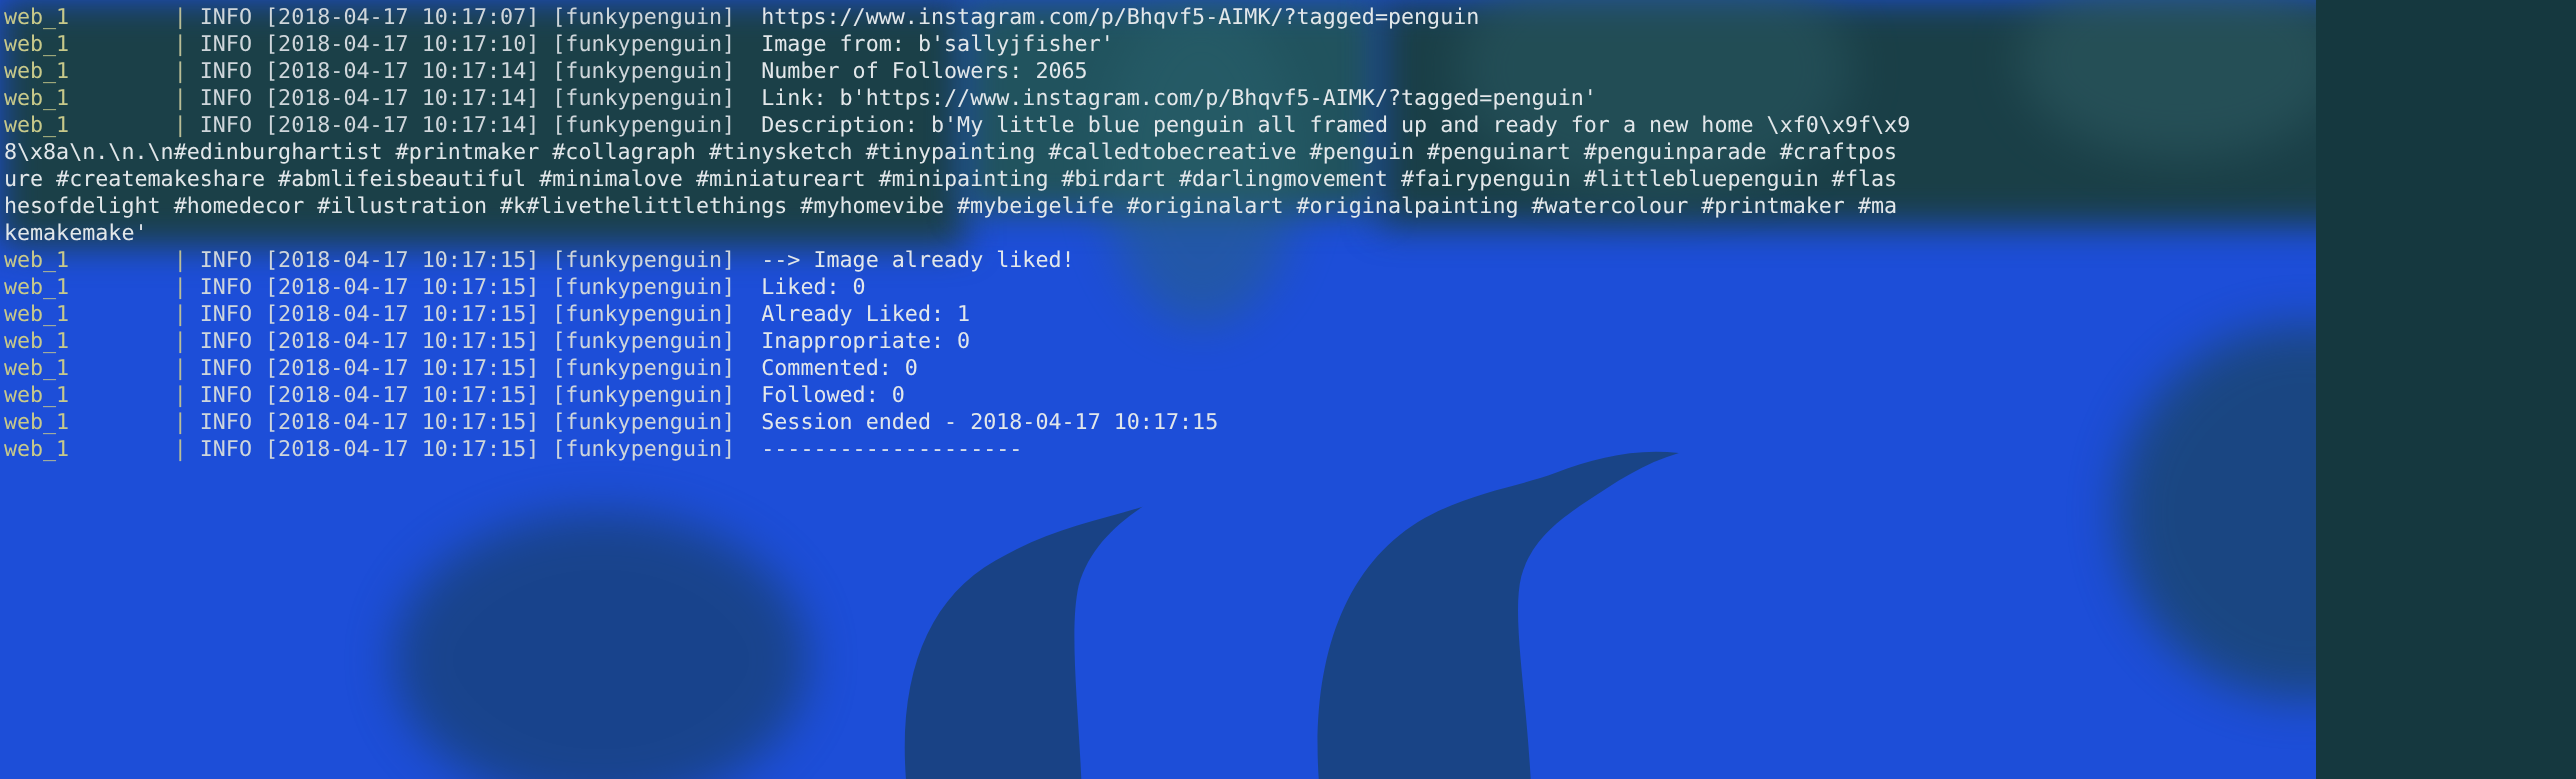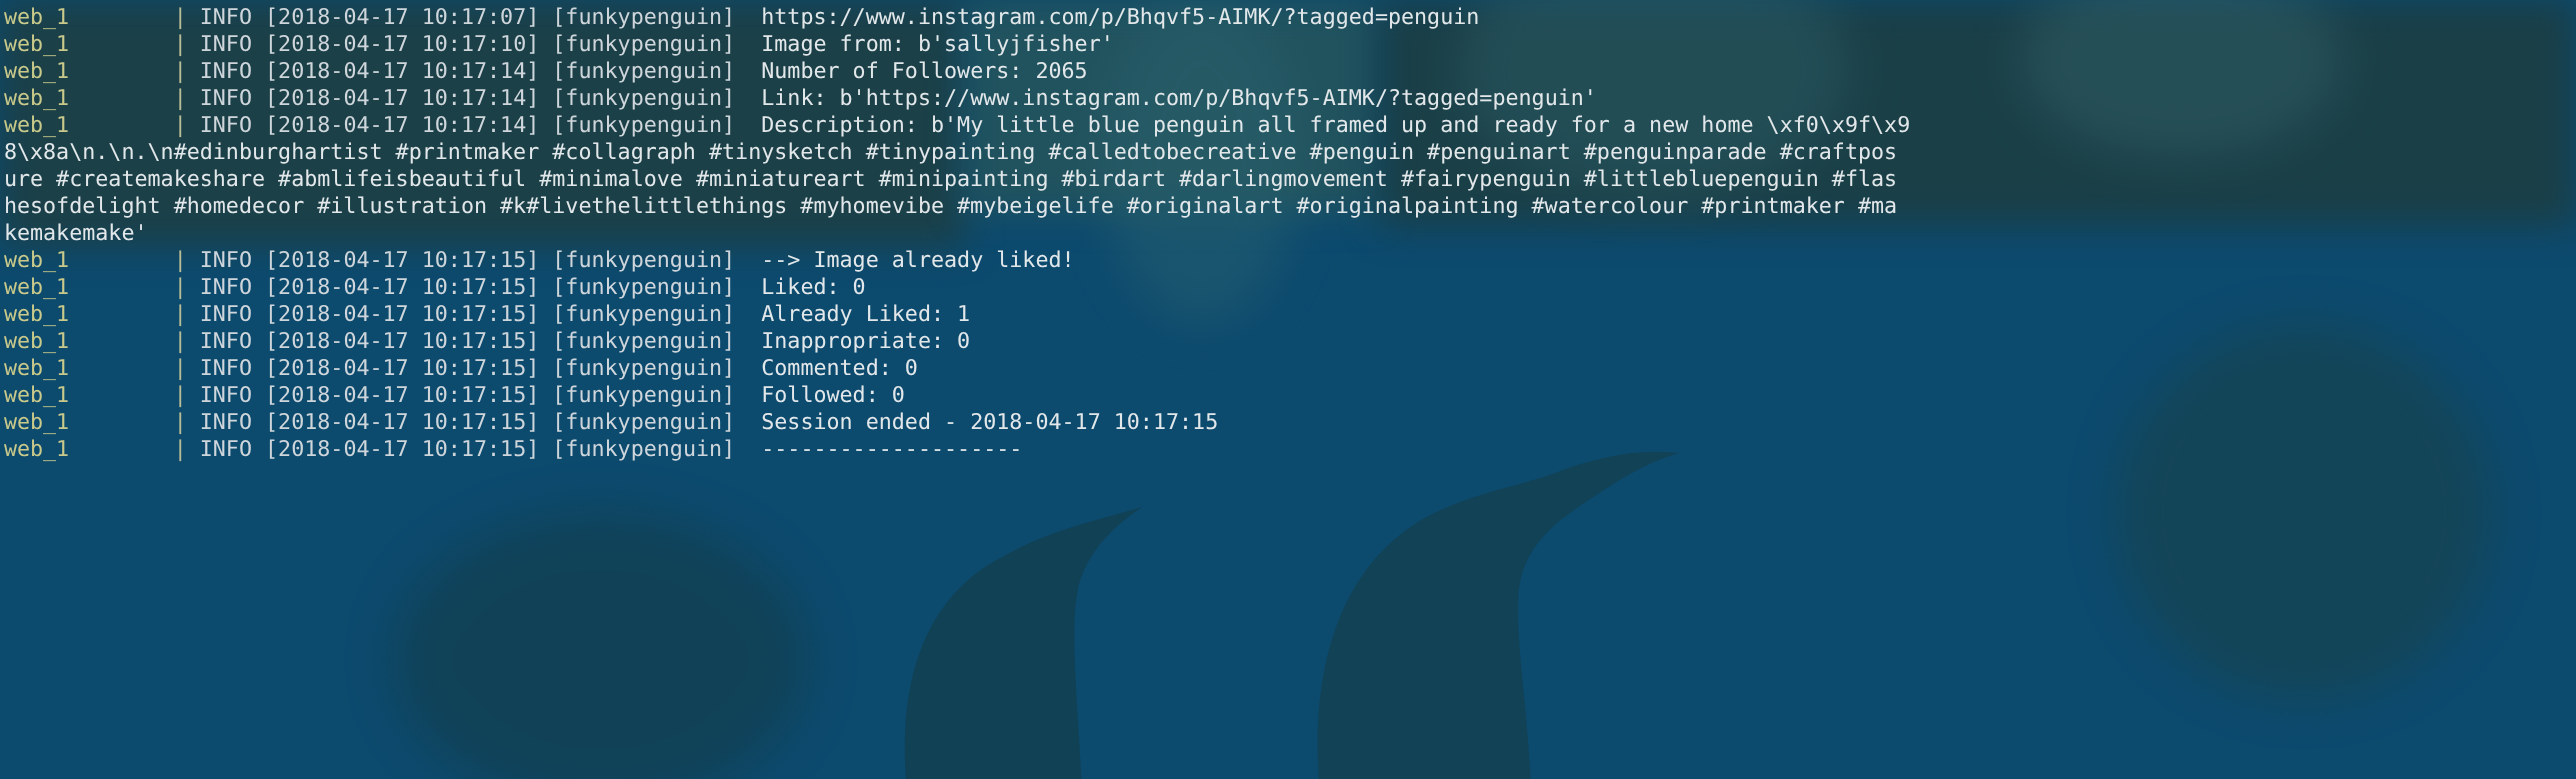--- a/index.html
+++ b/index.html
@@ -6,23 +6,23 @@
   html, body {
     margin: 0;
     padding: 0;
     background: #15383f;
     width: 2576px;
     height: 780px;
     overflow: hidden;
   }
   #terminal {
     position: relative;
-    width: 2576px;
+    width: 2316px;
     height: 780px;
-    background: #0c4a6e;
+    background: #1d4ed8;
     overflow: hidden;
   }
   
   .bg-layer {
     position: absolute;
     inset: 0;
     pointer-events: none;
     z-index: 0;
   }
   .bg-blob {

